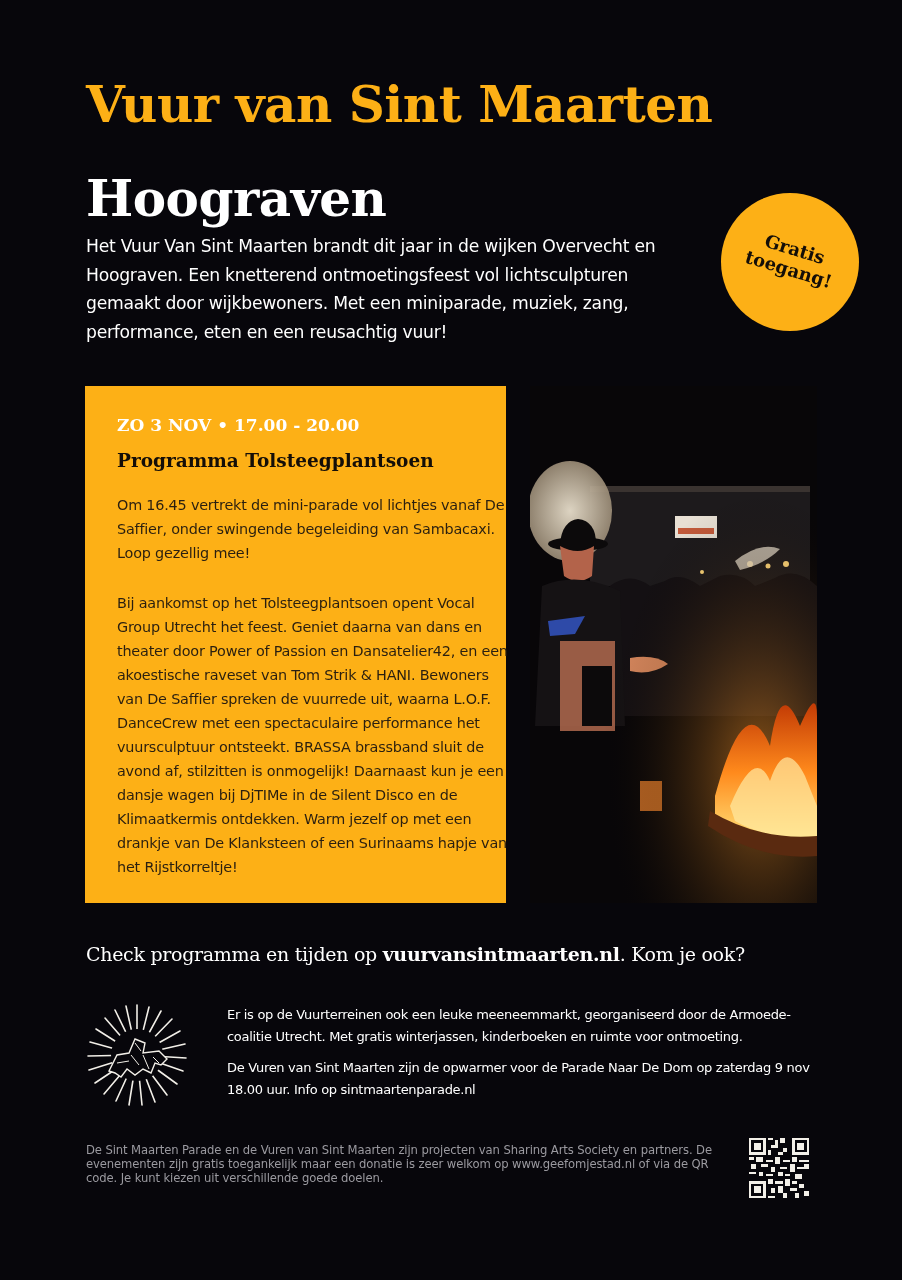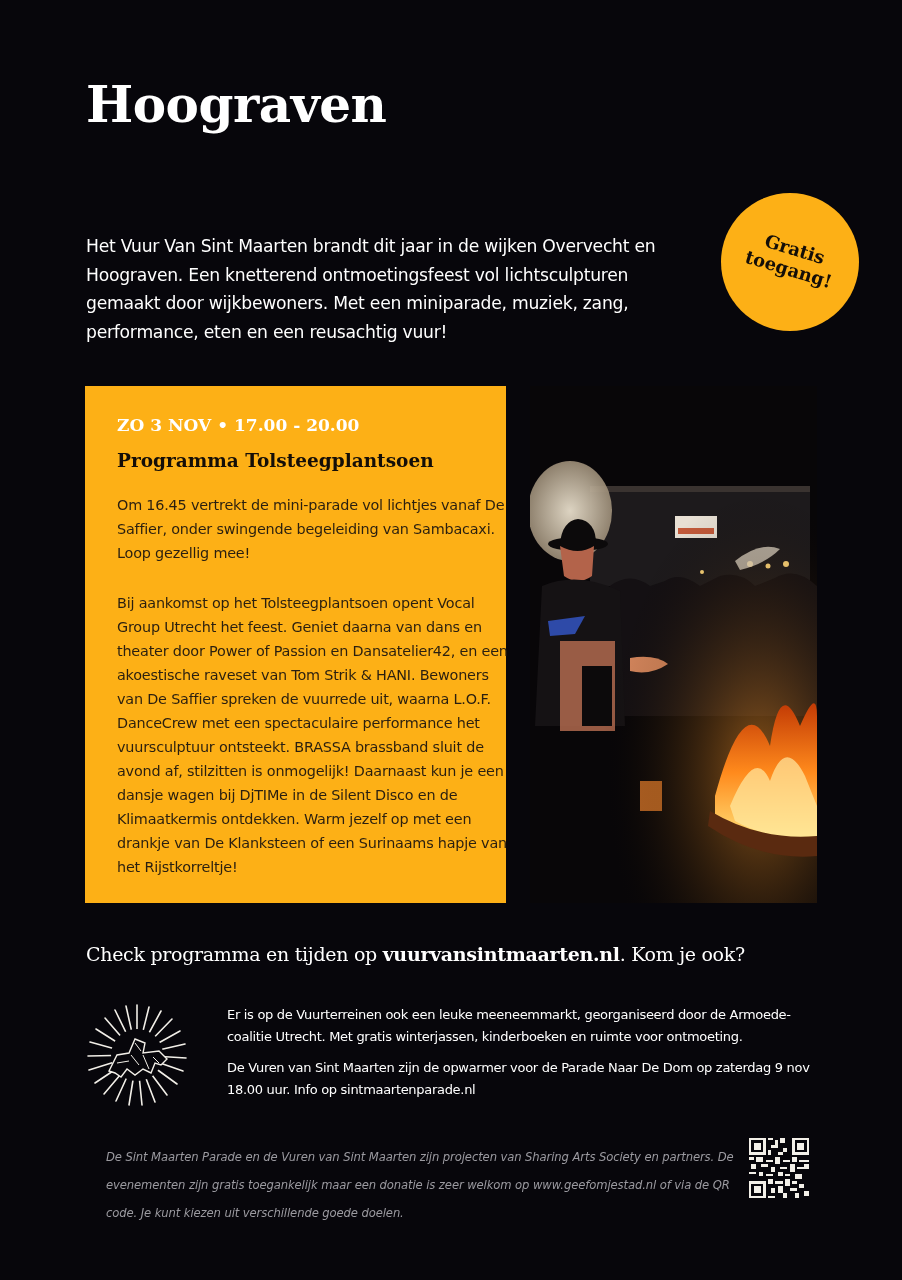--- a/index.html
+++ b/index.html
@@ -1,21 +1,21 @@
 <!DOCTYPE html>
 <html><head>
 <meta charset="utf-8">
 <style>
   * { box-sizing: border-box; margin: 0; padding: 0; }
   html, body { width: 902px; height: 1280px; background: #07060b; overflow: hidden; }
   body { position: relative; font-family: "DejaVu Sans", sans-serif; color: #fff; }
 
   .title { position: absolute; left: 86px; top: 76px; font-family: "DejaVu Serif", serif; font-weight: bold; line-height: 58px; letter-spacing: -0.5px; }
   .title .line1 { color: #fdb016; font-size: 50px; display: block; white-space: nowrap; }
-  .title .line2 { color: #ffffff; font-size: 50px; display: block; }
+  .title .line2 { color: #ffffff; font-size: 50px; display: block; margin-top: 36px; }
 
   .badge { position: absolute; left: 721px; top: 193px; width: 138px; height: 138px; border-radius: 50%; background: #fdb016; display: flex; align-items: center; justify-content: center; }
   .badge-text { transform: rotate(17deg); color: #140e08; font-family: "DejaVu Serif", serif; font-weight: bold; font-size: 18px; line-height: 21px; text-align: center; margin-top: -6px; margin-left: 4px; }
   .badge-text span { display: block; }
 
   .intro { position: absolute; left: 86px; top: 232px; width: 600px; font-size: 17.2px; line-height: 28.5px; color: #fff; letter-spacing: -0.25px; }
 
   .panel { position: absolute; left: 85px; top: 386px; width: 421px; height: 517px; background: #fdb016; padding: 27px 0 0 32px; color: #231a10; }
   .panel .meta { font-family: "DejaVu Serif", serif; font-weight: bold; font-size: 17px; color: #fff; letter-spacing: 0px; line-height: 24px; white-space: nowrap; }
   .panel .meta .dot { margin: 0 6px; }
@@ -28,28 +28,29 @@
   .photo svg { display: block; }
 
   .cta { position: absolute; left: 86px; top: 943px; font-family: "DejaVu Serif", serif; font-size: 19px; color: #fff; white-space: nowrap; letter-spacing: -0.3px; }
   .cta b { font-weight: bold; }
 
   .logo { position: absolute; left: 87px; top: 1003px; width: 100px; height: 104px; }
 
   .info { position: absolute; left: 227px; top: 1004px; width: 600px; font-size: 13px; line-height: 22px; color: #fff; letter-spacing: -0.3px; }
   .info p + p { margin-top: 9px; }
 
-  .footer { position: absolute; left: 86px; top: 1143px; width: 640px; font-size: 11.6px; line-height: 28px; color: #9b9aa0; font-style: italic; letter-spacing: -0.1px; margin-left: 20px; }
+  .footer { position: absolute; left: 86px; top: 1143px; width: 640px; font-size: 11.6px; line-height: 14px; color: #9b9aa0; letter-spacing: -0.1px; }
 
   .qr { position: absolute; left: 749px; top: 1138px; width: 60px; height: 60px; background: #07060b; }
 </style>
 </head>
 <body>
 
 <div class="title">
+  <span class="line1">Vuur van Sint Maarten</span>
   <span class="line2">Hoograven</span>
 </div>
 
 <div class="badge">
   <div class="badge-text">
     <span>Gratis</span>
     <span>toegang!</span>
   </div>
 </div>
 

